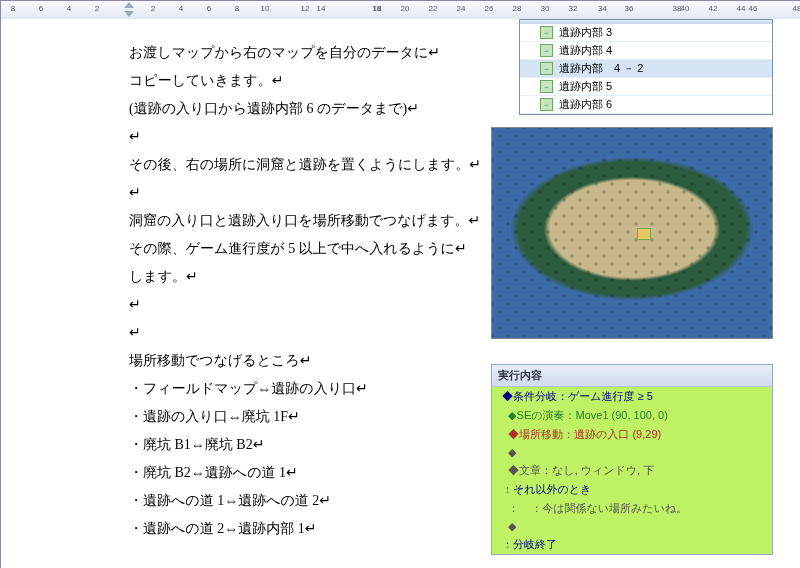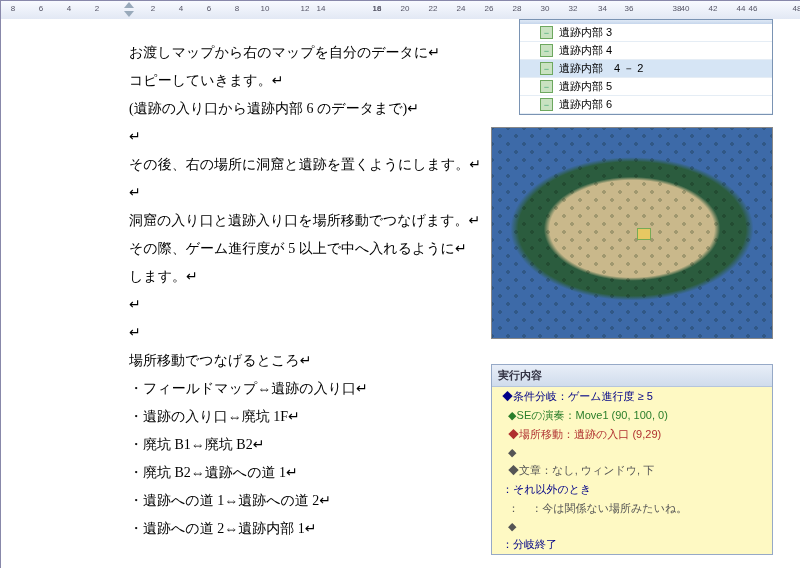--- a/index.html
+++ b/index.html
@@ -14,21 +14,21 @@
 .body-text p{margin:0}
 .plist{position:absolute;top:0;right:28px;width:252px;border:1px solid #7a93b3;background:#fff;font-family:"MS UI Gothic",sans-serif;font-size:11px}
 .plist .item{display:flex;align-items:center;height:17px;padding-left:20px;border-bottom:1px solid #e5edf5}
 .plist .item.sel{background:#d6e5f5}
 .plist .icon{width:11px;height:11px;background:#c9e2c1;border:1px solid #6da85f;margin-right:6px;display:flex;align-items:center;justify-content:center;font-size:9px;color:#4a7}
 .plist .hdr{height:4px;background:linear-gradient(#dfe9f6,#c6d6ec)}
 .map-img{position:absolute;top:108px;right:28px;width:280px;height:210px;border:1px solid #888;overflow:hidden}
 .map-bg{position:absolute;inset:0;background:radial-gradient(ellipse 70% 55% at 50% 48%,#c9b88b 0%,#c9b88b 42%,#2b5c3e 45%,#2b5c3e 58%,#3d6aa8 62%,#3d6aa8 100%)}
 .dots{position:absolute;inset:0;background-image:radial-gradient(circle 3px,#304d33 60%,transparent 61%),radial-gradient(circle 3px,#304d33 60%,transparent 61%);background-size:16px 16px,16px 16px;background-position:0 0,8px 8px;mix-blend-mode:multiply;opacity:.25}
 .cave{position:absolute;top:100px;left:145px;width:12px;height:10px;background:#e6c862;border:1px solid #7a5}
-.evt{position:absolute;right:28px;top:345px;width:280px;border:1px solid #96a9c7;background:#fef9c3;font-family:"MS UI Gothic",sans-serif;font-size:11px}
+.evt{position:absolute;right:28px;top:345px;width:280px;border:1px solid #96a9c7;background:#bef264;font-family:"MS UI Gothic",sans-serif;font-size:11px}
 .evt .title{background:linear-gradient(#e8eef8,#d0dcec);border-bottom:1px solid #b5c5dc;padding:3px 6px;font-weight:bold;color:#334}
 .evt .ln{padding:2px 4px 2px 10px;white-space:pre}
 .d{color:#008}
 .r{color:#b03030}
 .g{color:#2a7e2a}
 .k{color:#555}
 </style>
 </head>
 <body>
 

